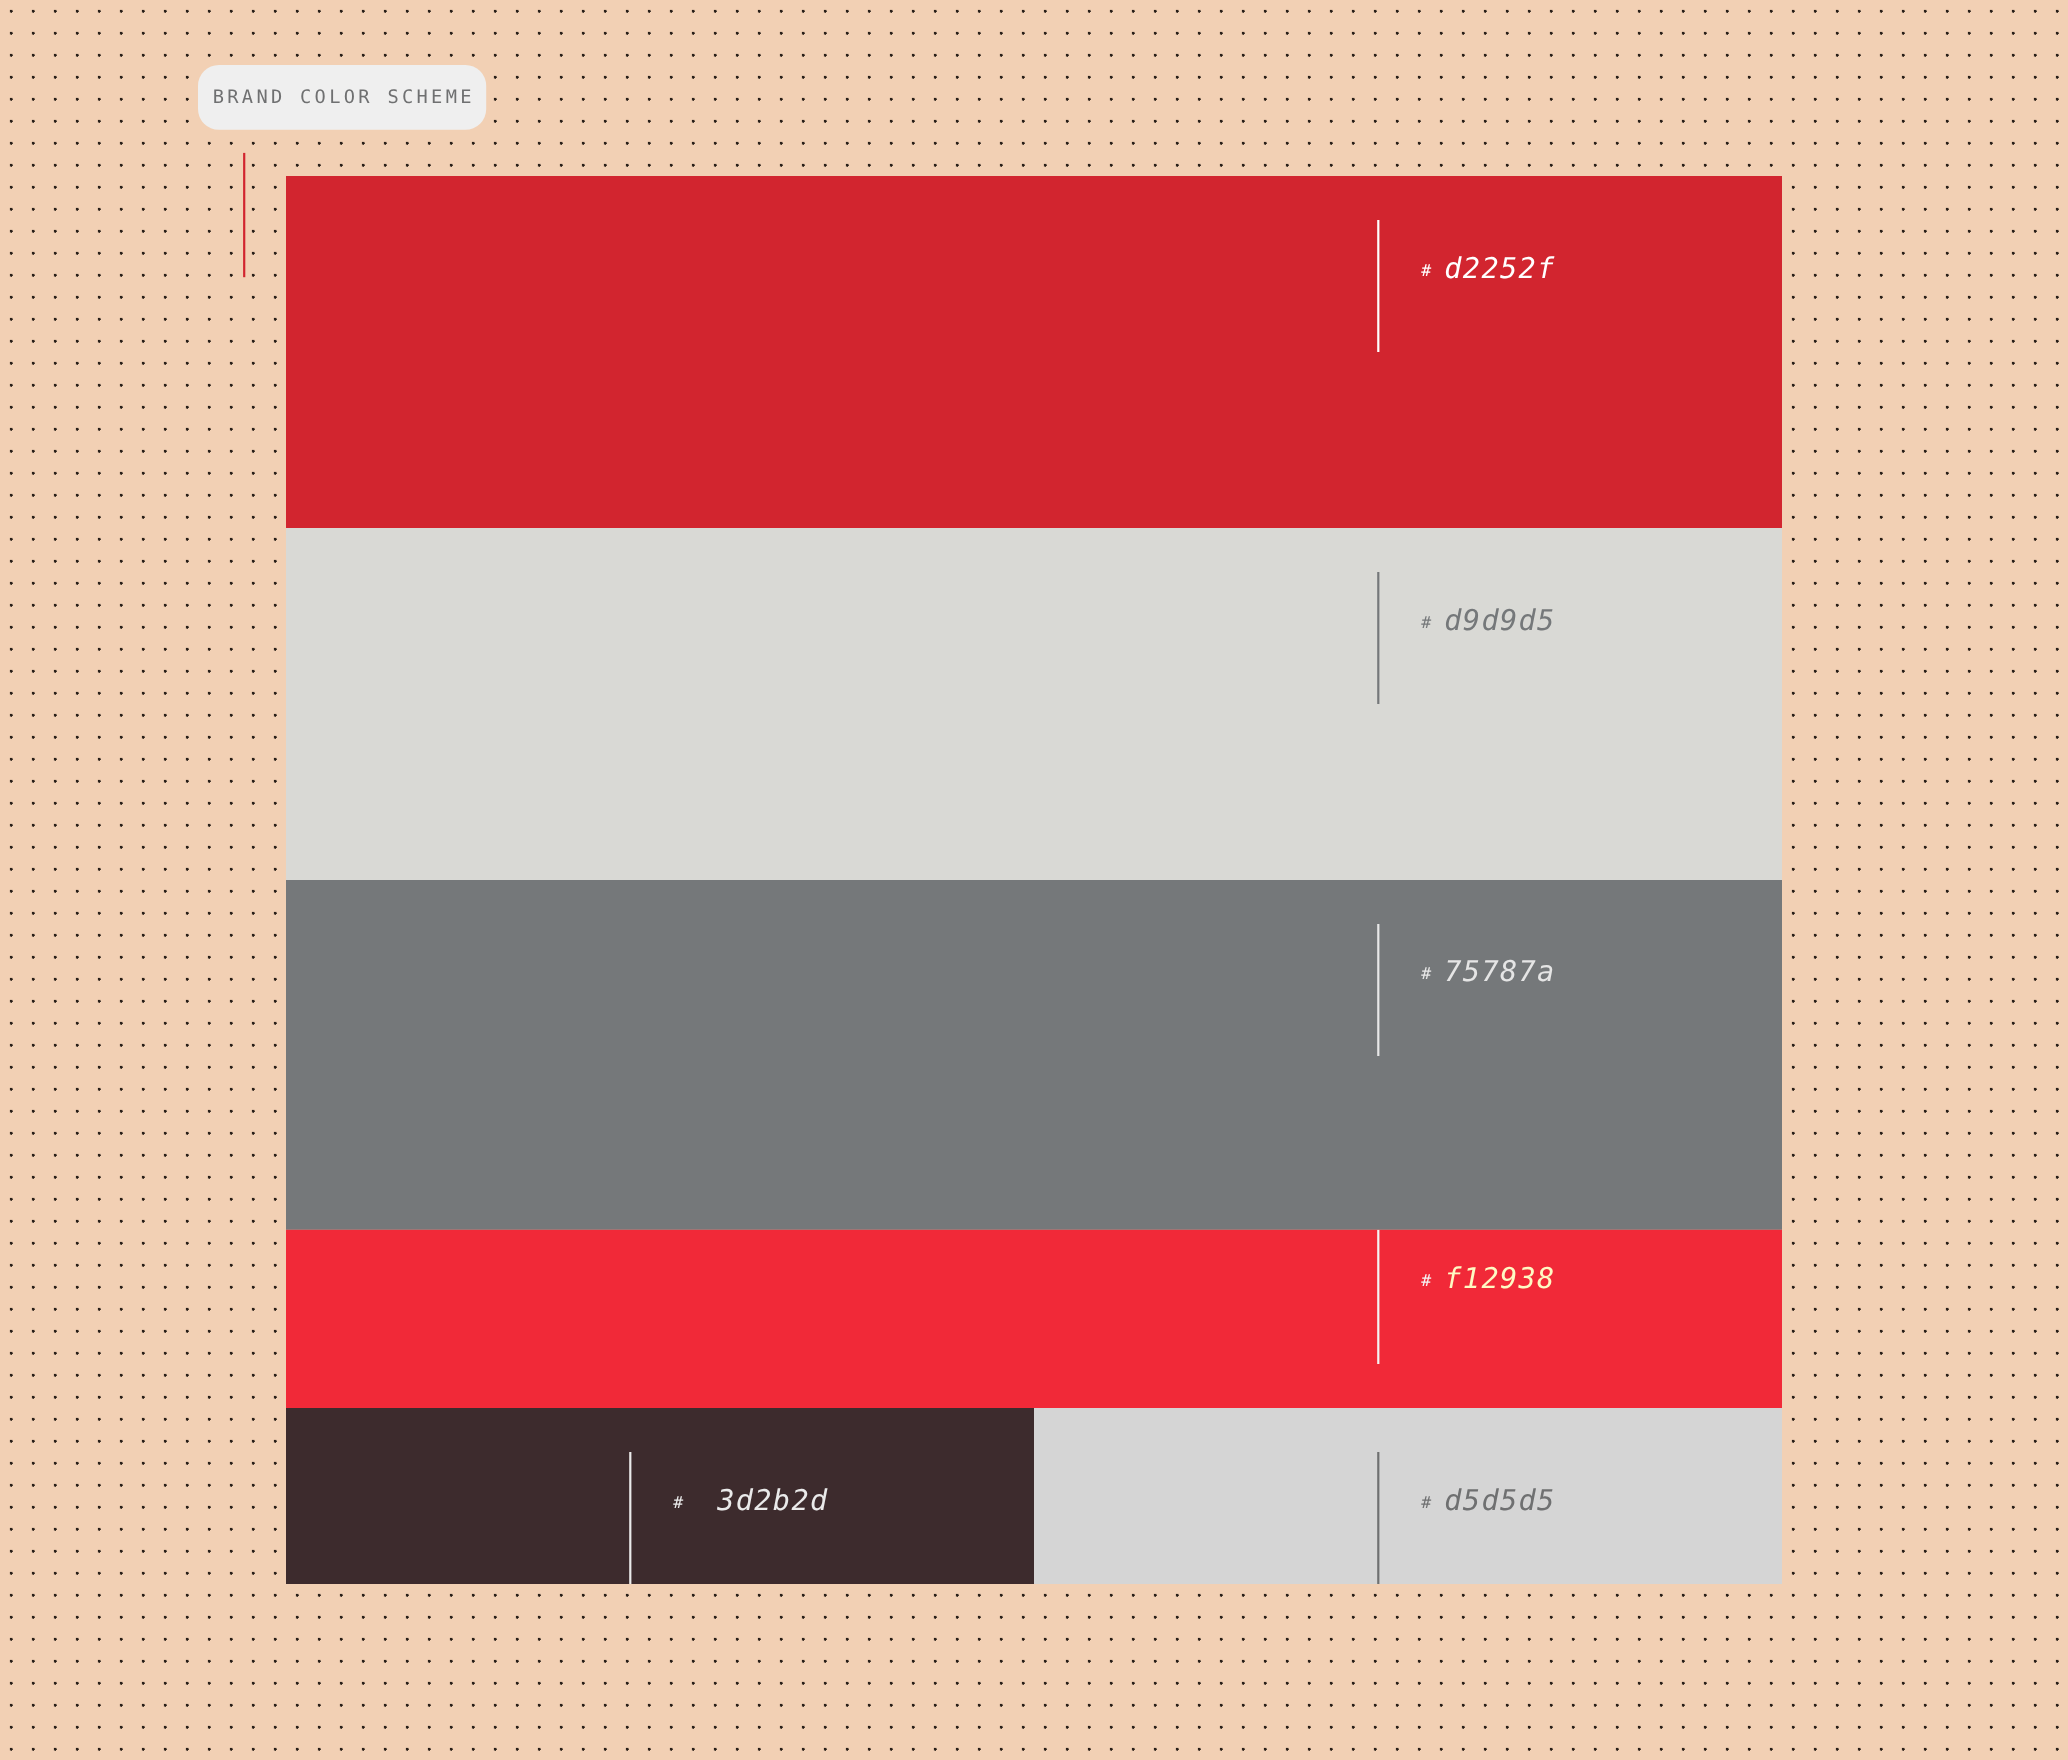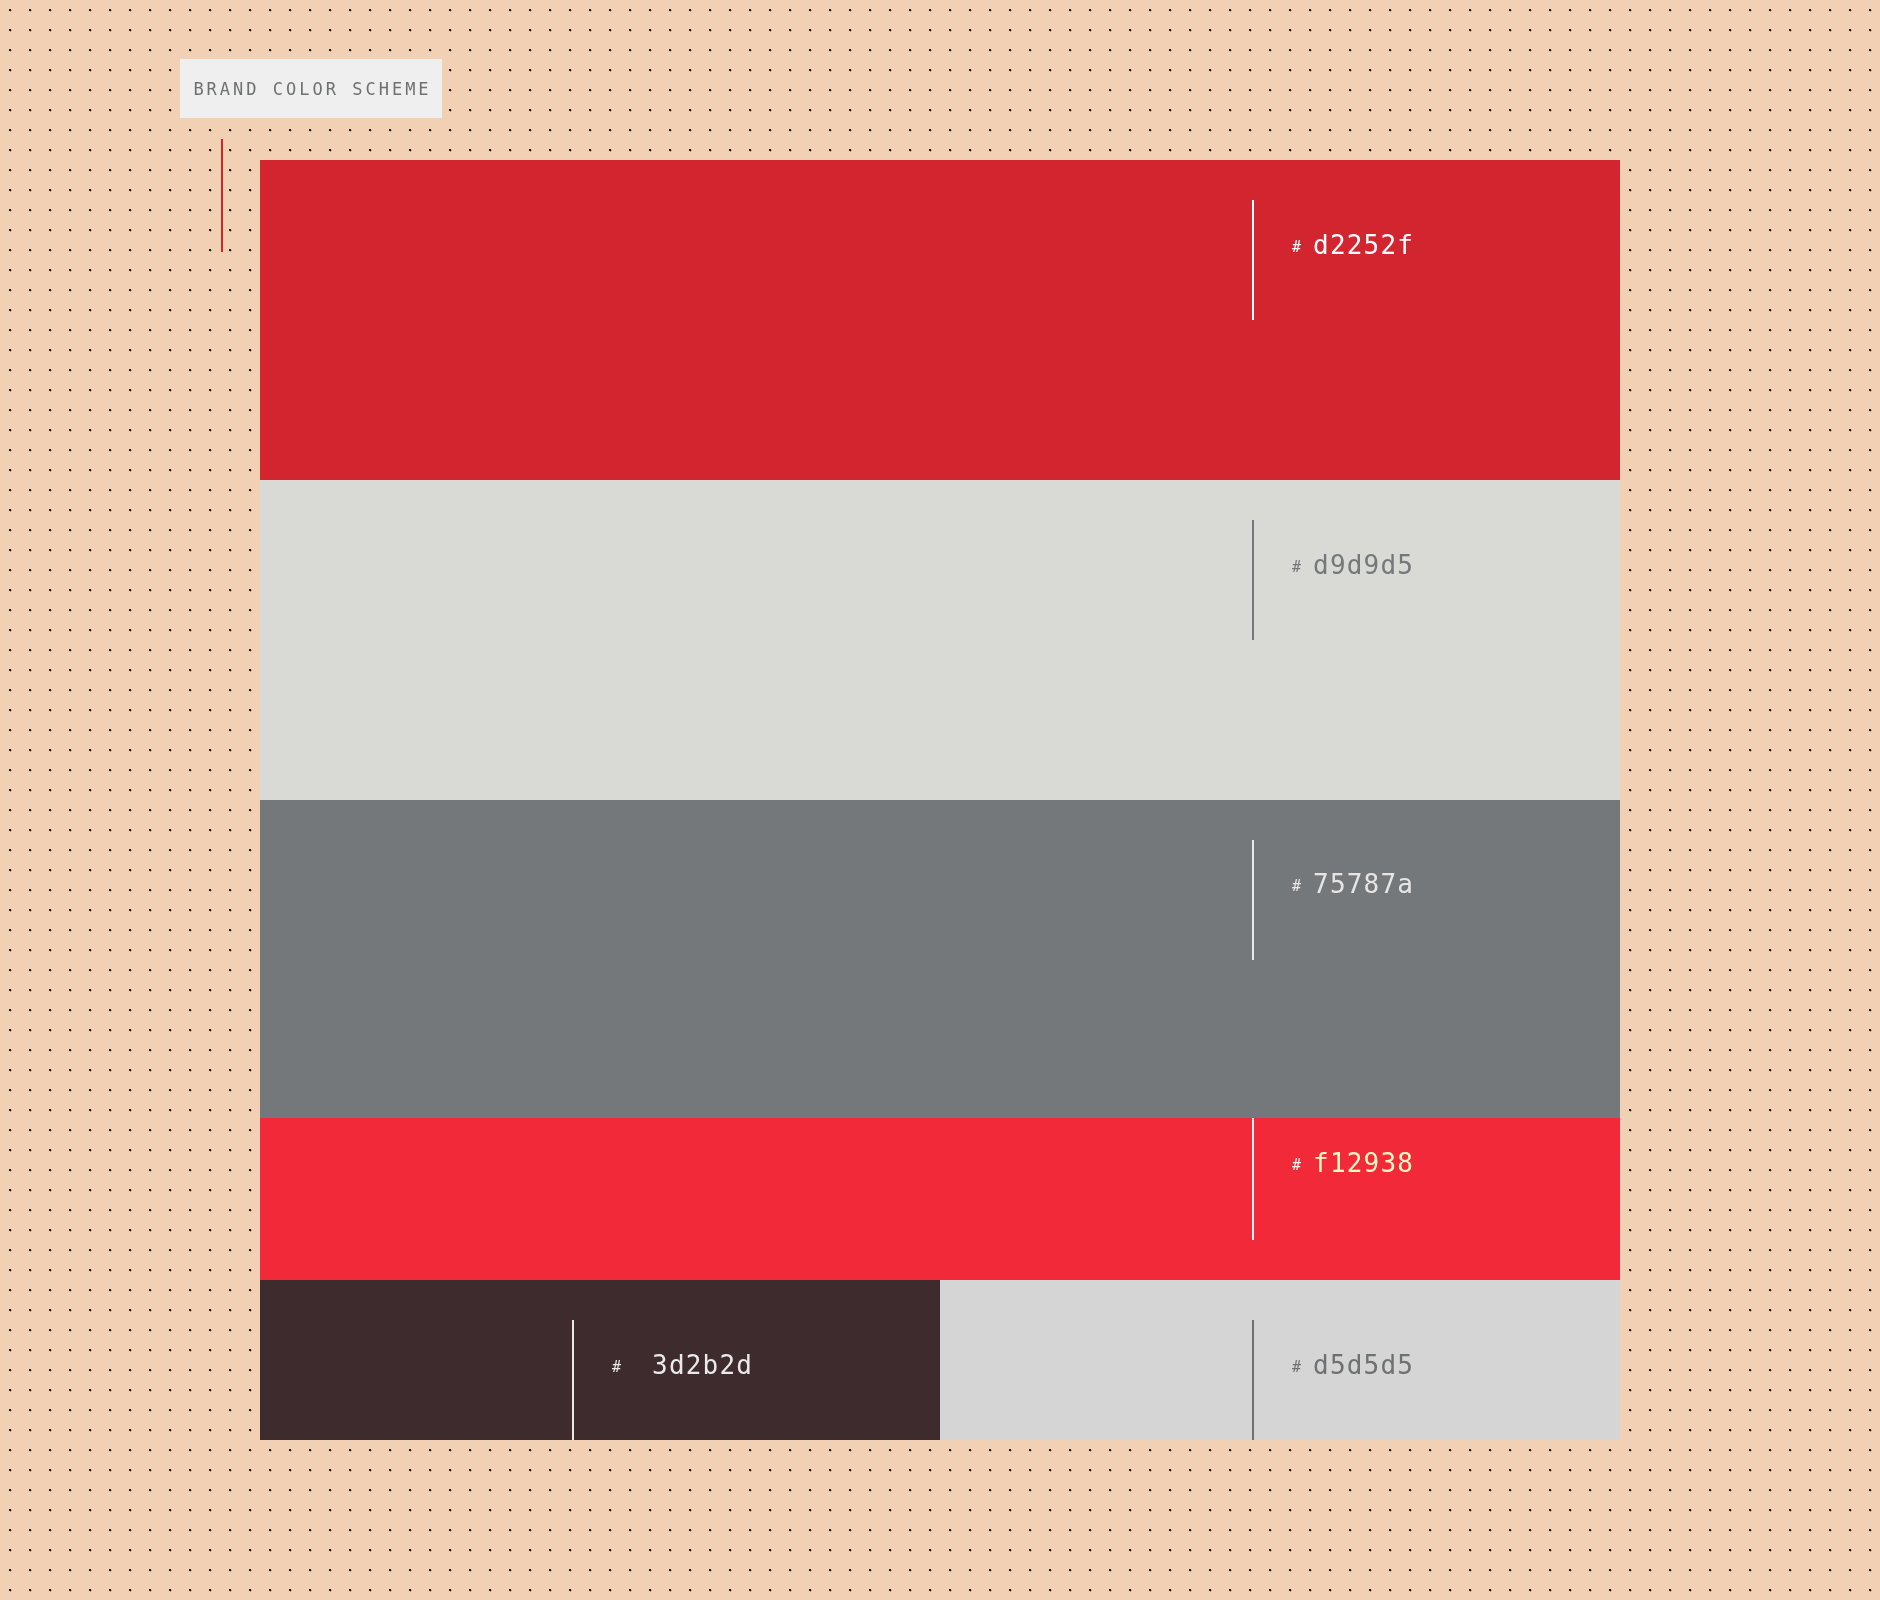--- a/index.html
+++ b/index.html
@@ -87,20 +87,21 @@
     margin-right: 12px;
     line-height: 1;
     position: relative;
     top: -2px;
   }
   .swatch .hex {
     font-family: "DejaVu Sans Mono", monospace;
     font-size: 26px;
     letter-spacing: 1.2px;
     line-height: 1;
+    font-style: italic;
   }
 
   
   #sw-0 { left: 0px;   top: 0px;    width: 1360px; height: 320px; }
   #sw-1 { left: 0px;   top: 320px;  width: 1360px; height: 320px; }
   #sw-2 { left: 0px;   top: 640px;  width: 1360px; height: 318px; }
   #sw-3 { left: 0px;   top: 958px;  width: 1360px; height: 162px; }
   #sw-4 { left: 0px;   top: 1120px; width: 680px;  height: 160px; }
   #sw-5 { left: 680px; top: 1120px; width: 680px;  height: 160px; }
 
@@ -116,21 +117,21 @@
   #sw-4 .tick   { left: 312px; top: 40px;  height: 120px; }
   #sw-4 .hexline{ left: 352px; top: 72px; }
   #sw-5 .tick   { left: 312px; top: 40px;  height: 120px; }
   #sw-5 .hexline{ left: 352px; top: 72px; }
 </style>
 </head>
 <body>
 
 <div id="canvas" style="background-color: rgb(242, 208, 180); background-image: radial-gradient(circle at 1.2px 1.2px, rgb(36, 26, 20) 1.2px, rgba(0, 0, 0, 0) 1.4px);">
 
-  <div id="title-plate" style="background: rgb(239, 239, 239);">
+  <div id="title-plate" style="background: rgb(239, 239, 239); border-radius: 19px;">
     <span class="plate-text" style="color: rgb(111, 112, 113);">BRAND COLOR SCHEME</span>
   </div>
 
   <div id="connector" style="background: rgb(210, 37, 47);"></div>
 
   <div id="swatch-block">
 
     <div class="swatch" id="sw-0" style="background: rgb(210, 37, 47);">
       <div class="tick" style="background: rgb(255, 255, 255);"></div>
       <div class="hexline">

